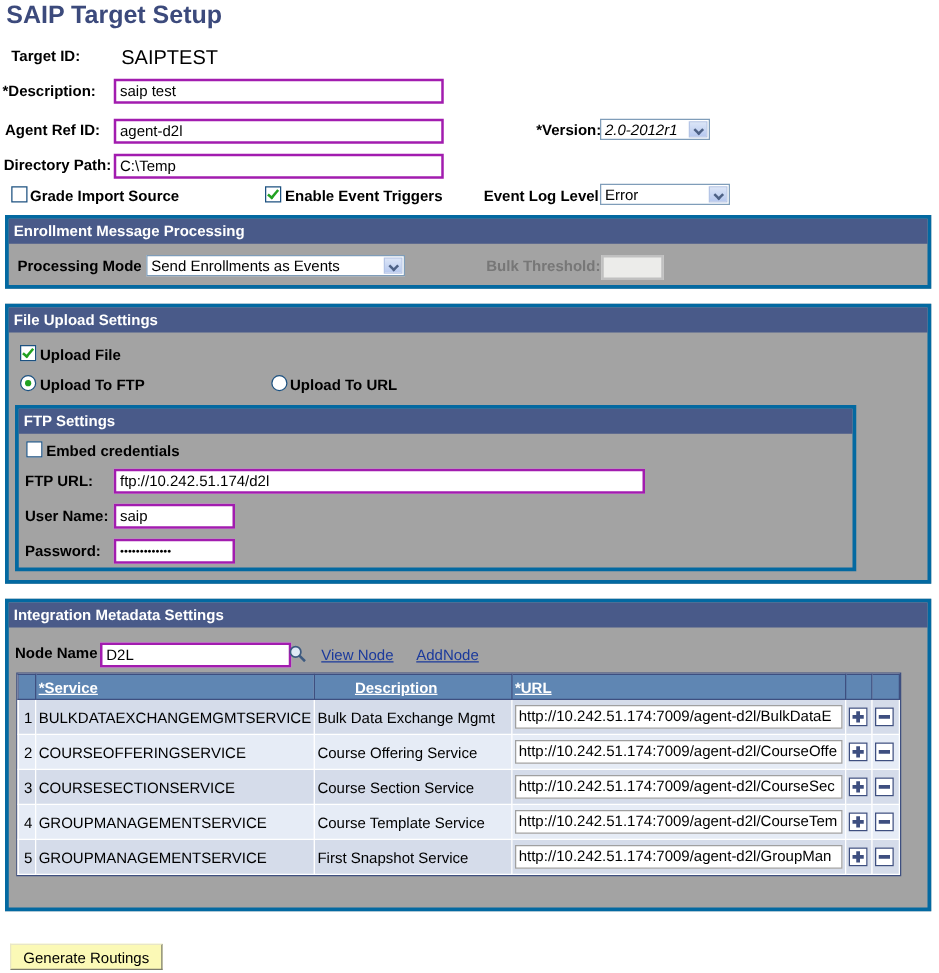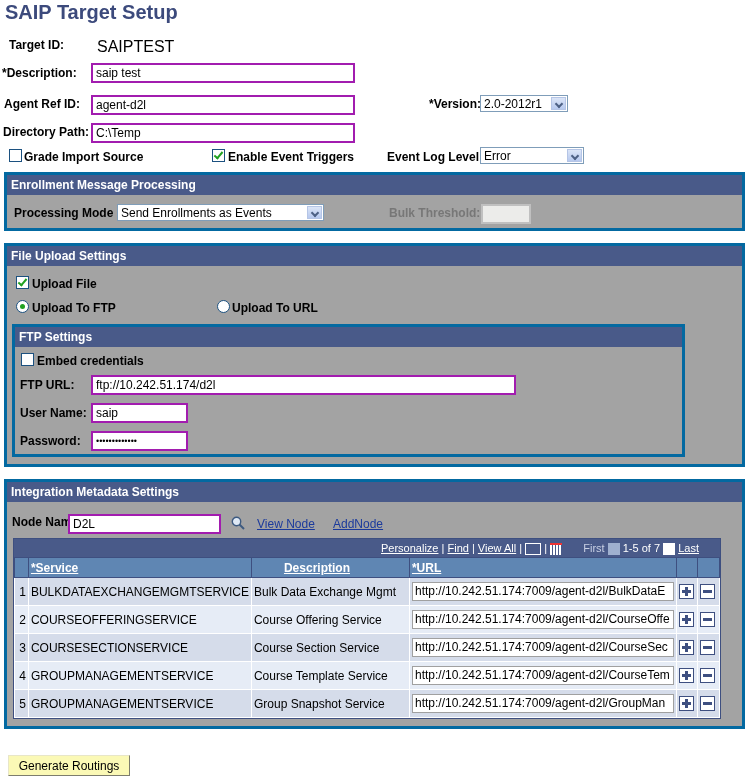--- a/index.html
+++ b/index.html
@@ -60,21 +60,21 @@
 <div class="abs lbl" style="left:9px;top:38px;">Target ID:</div>
 <div class="abs val" style="left:97px;top:38px;">SAIPTEST</div>
 
 <div class="abs lbl" style="left:2px;top:66px;">*Description:</div>
 <div class="inp" style="left:91px;top:63px;width:254px;">saip test</div>
 
 <div class="abs lbl" style="left:4px;top:97px;">Agent Ref ID:</div>
 <div class="inp" style="left:91px;top:95px;width:254px;">agent-d2l</div>
 
 <div class="abs lbl" style="left:429px;top:97px;">*Version:</div>
-<div class="sel" style="left:480px;top:95px;width:88px;">
+<div class="sel" style="left:480px;top:95px;width:88px;font-style:italic;">
   <span>2.0-2012r1</span>
   <span class="arrow"></span>
 </div>
 
 <div class="abs lbl" style="left:3px;top:125px;">Directory Path:</div>
 <div class="inp" style="left:91px;top:123px;width:254px;">C:\Temp</div>
 
 <div class="cb" style="left:9px;top:149px;"></div>
 <div class="abs lbl" style="left:24px;top:150px;">Grade Import Source</div>
 <div class="cb checked" style="left:212px;top:149px;"></div>
@@ -116,43 +116,29 @@
 <div class="inp" style="left:91px;top:375px;width:415px;">ftp://10.242.51.174/d2l</div>
 <div class="abs lbl" style="left:20px;top:406px;">User Name:</div>
 <div class="inp" style="left:91px;top:403px;width:87px;">saip</div>
 <div class="abs lbl" style="left:20px;top:434px;">Password:</div>
 <div class="inp" style="left:91px;top:431px;width:87px;font-size:9px;">•••••••••••••</div>
 
 <div class="box" style="left:4px;top:479px;width:741px;height:250px;">
   <div class="box-hd">Integration Metadata Settings</div>
 </div>
 <div class="abs lbl" style="left:12px;top:515px;">Node Name</div>
-<div class="inp" style="left:68px;top:514px;width:143px;">D2L</div>
+<div class="inp" style="left:80px;top:514px;width:143px;">D2L</div>
 <svg class="abs" style="left:231px;top:516px;" width="14" height="14">
   <circle cx="5.5" cy="5.5" r="4.2" fill="#dfe9f5" stroke="#3d5a80" stroke-width="1.4"></circle>
   <line x1="8.5" y1="8.5" x2="13" y2="13" stroke="#3d5a80" stroke-width="2"></line>
 </svg>
 <div class="abs link" style="left:257px;top:517px;">View Node</div>
 <div class="abs link" style="left:333px;top:517px;">AddNode</div>
 
 <div class="grid">
-  <div class="grid-nav">
-    <div class="lnks">
-      <span class="link">Personalize</span> |
-      <span class="link">Find</span> |
-      <span class="link">View All</span> |
-      <span style="display:inline-block;width:14px;height:10px;border:1px solid #fff;vertical-align:middle;"></span> |
-      <span style="display:inline-block;width:12px;height:10px;background:repeating-linear-gradient(90deg,#fff 0 2px,#495a89 2px 3px);vertical-align:middle;border-top:2px solid #e33;"></span>
-      <span style="margin-left:18px;color:#c8d0e4;">First</span>
-      <span style="display:inline-block;width:12px;height:12px;background:#9fb0cf;vertical-align:middle;"></span>
-      <span>1-5 of 7</span>
-      <span style="display:inline-block;width:12px;height:12px;background:#fff;vertical-align:middle;"></span>
-      <span class="link">Last</span>
-    </div>
-  </div>
   <table class="gt">
     <tbody>
         <tr>
       <th style="width:14px;"></th>
       <th style="width:214px;"><span>*Service</span></th>
       <th style="width:148px;padding-left:32px;"><span>Description</span></th>
       <th style="width:258px;"><span>*URL</span></th>
       <th style="width:20px;"></th>
       <th style="width:20px;"></th>
     </tr>
@@ -192,21 +178,21 @@
       <td>Course Template Service</td>
       <td>
             <div class="cell-inp">http://10.242.51.174:7009/agent-d2l/CourseTem</div>
           </td>
       <td><span class="pm plus"></span></td>
       <td><span class="pm"></span></td>
     </tr>
     <tr class="odd">
       <td class="num">5</td>
       <td>GROUPMANAGEMENTSERVICE</td>
-      <td>Group Snapshot Service</td>
+      <td>First Snapshot Service</td>
       <td>
             <div class="cell-inp">http://10.242.51.174:7009/agent-d2l/GroupMan</div>
           </td>
       <td><span class="pm plus"></span></td>
       <td><span class="pm"></span></td>
     </tr>
   </tbody>
     </table>
 </div>
 

